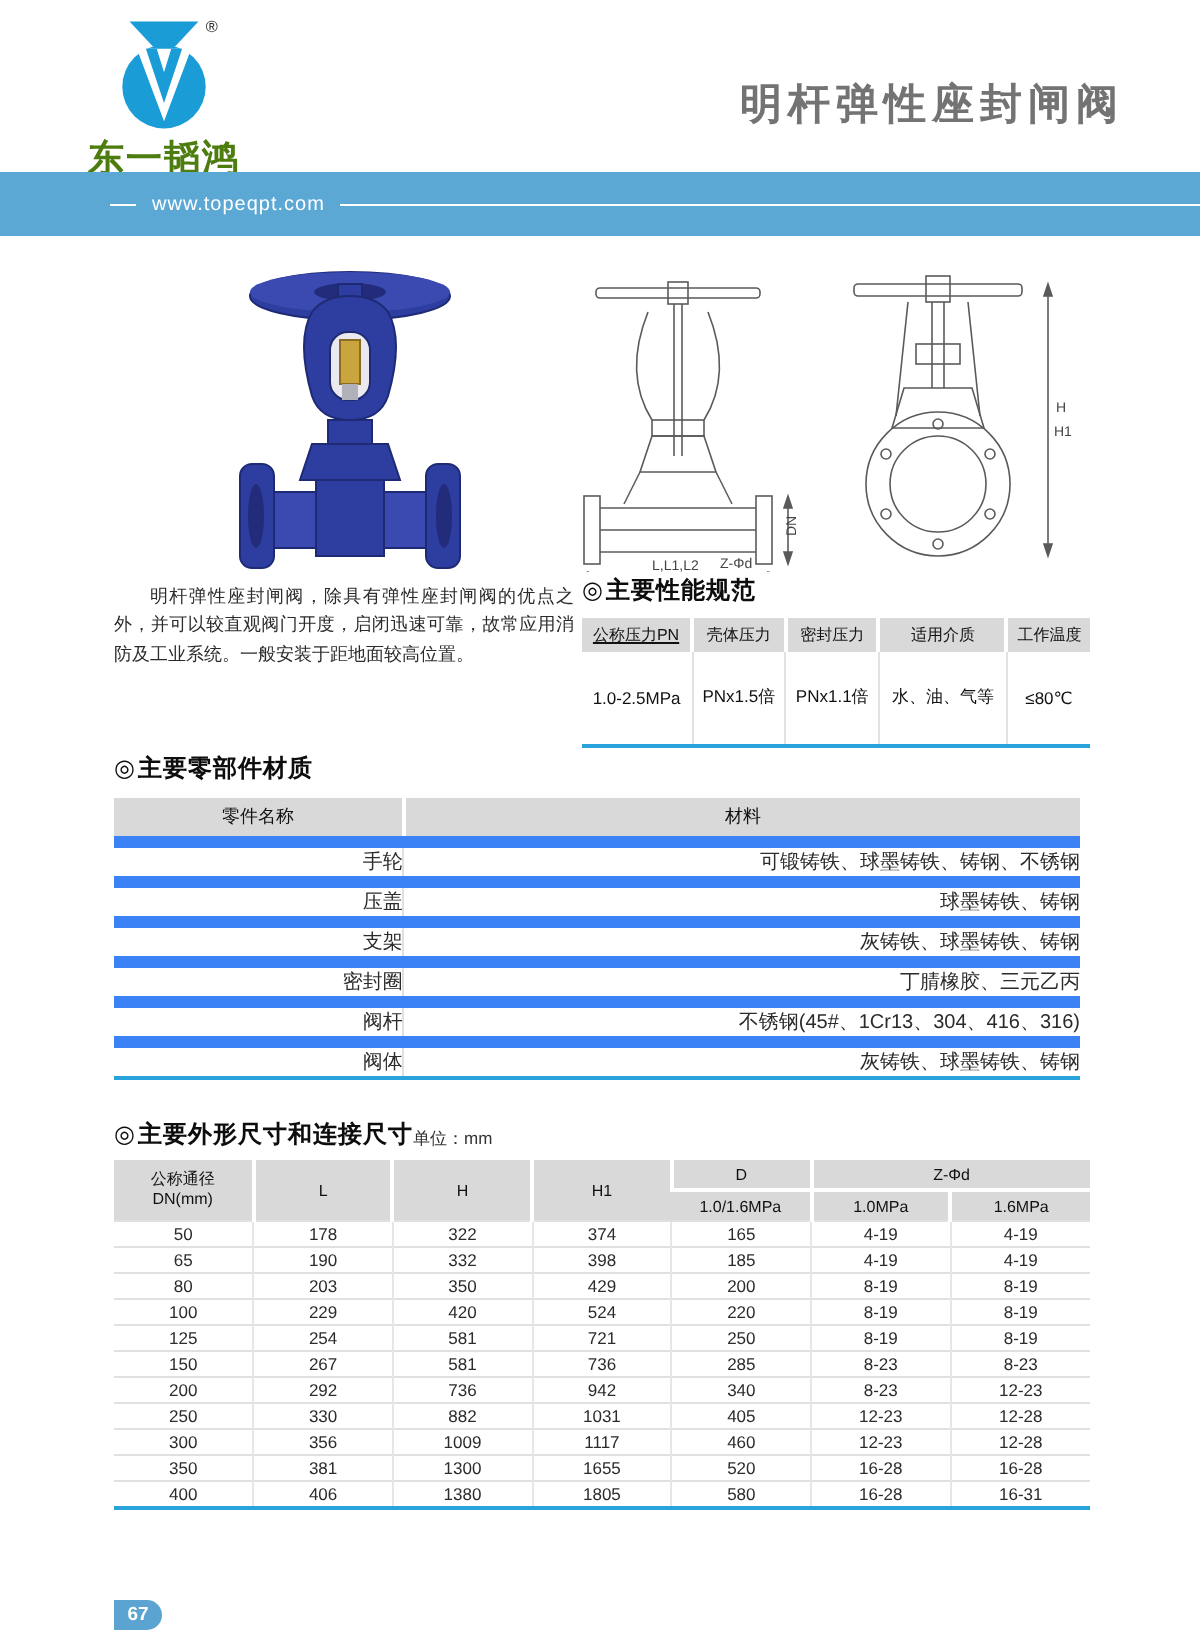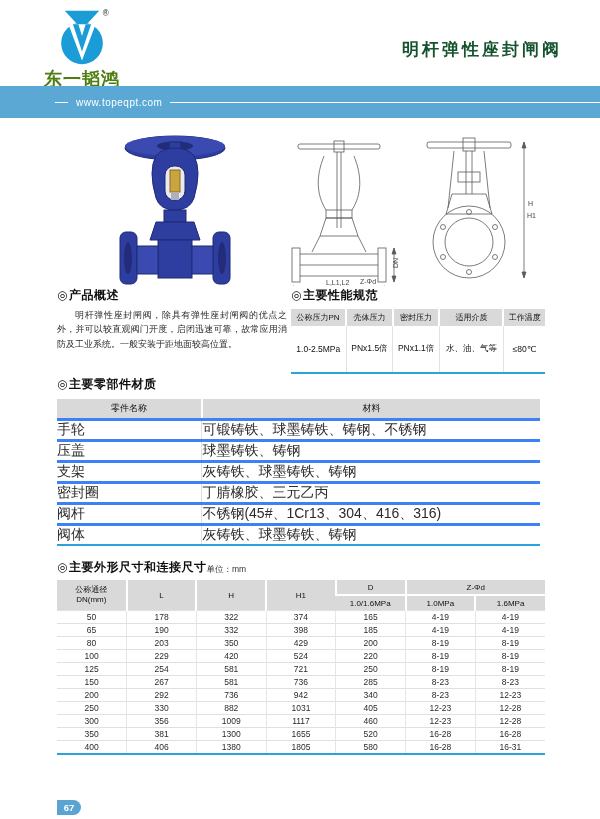--- a/index.html
+++ b/index.html
@@ -4,22 +4,22 @@
 <style>
   html,body{margin:0;padding:0;background:#fff;}
   .page{position:relative;width:600px;height:819px;background:#fff;overflow:hidden;
         font-family:"Liberation Sans","DejaVu Sans",sans-serif;color:#111;}
 
   
   .header{position:absolute;top:0;left:0;width:600px;height:86px;background:#fff;}
   .logo{position:absolute;left:42px;top:8px;width:80px;text-align:center;}
   .logo svg{display:block;margin:0 auto;}
   .logo-text{font-size:18px;font-weight:bold;letter-spacing:1px;color:#4d7c0f;margin-top:1px;}
-  .page-title{position:absolute;right:38px;top:38px;font-size:17px;font-weight:bold;
-              letter-spacing:3px;color:#14532d;}
+  .page-title{position:absolute;right:38px;top:38px;font-size:21px;font-weight:bold;
+              letter-spacing:3px;color:#737373;}
 
   
   .band{position:absolute;top:86px;left:0;width:600px;height:32px;background:#5ba8d5;
         display:flex;align-items:center;}
   .band .dash-l{width:13px;height:1px;background:#fff;margin-left:55px;}
   .band .site{color:#fff;font-size:10px;letter-spacing:.5px;margin:0 8px;white-space:nowrap;}
   .band .dash-r{flex:1;height:1px;background:#fff;}
 
   
   .figures{position:absolute;top:118px;left:0;width:600px;height:170px;}
@@ -36,30 +36,30 @@
   
   .col-overview{position:absolute;left:57px;top:287px;width:230px;}
   .overview-body{margin-top:4px;font-size:9px;line-height:1.6;color:#2b2b2b;
                  text-align:justify;text-indent:2em;}
 
   
   .col-perf{position:absolute;left:291px;top:287px;width:254px;}
   .perf-table{width:100%;border-collapse:collapse;margin-top:5px;border-bottom:2px solid #29a3db;}
   .perf-table th{background:#d9d9d9;font-size:8px;font-weight:normal;height:17px;
                  border-left:2px solid #fff;padding:0 1px;}
-  .perf-table th:first-child{border-left:none;}
+  .perf-table th:first-child{border-left:none;text-decoration:underline;}
   .perf-table td{font-size:8.5px;text-align:center;height:44px;border-left:1px solid #e2e2e2;}
   .perf-table td:first-child{border-left:none;}
 
   
   .sec-materials{position:absolute;left:57px;top:376px;width:483px;}
   .mat-table{width:100%;border-collapse:collapse;margin-top:6px;border-bottom:2px solid #29a3db;}
   .mat-table th{background:#d9d9d9;font-size:9px;font-weight:normal;height:17px;}
   .mat-table th + th{border-left:2px solid #fff;}
-  .mat-table td{font-size:14px;text-align:left;height:14px;border-top:3px solid #3b82f6;
+  .mat-table td{font-size:10px;text-align:right;height:14px;border-top:6px solid #3b82f6;
                 color:#2b2b2b;padding:0;}
   .mat-table td + td{border-left:1px solid #e0e0e0;}
   .mat-table col.c1{width:30%;} .mat-table col.c2{width:70%;}
 
   
   .sec-dims{position:absolute;left:57px;top:559px;width:488px;}
   .dims-head{display:flex;justify-content:flex-start;align-items:flex-end;}
   .unit-note{font-size:8.5px;color:#333;}
   .dim-table{width:100%;border-collapse:collapse;margin-top:4px;table-layout:fixed;
              border-bottom:2px solid #29a3db;}
@@ -174,21 +174,20 @@
         <line x1="122" y1="10" x2="122" y2="146"></line>
         <polygon points="122,10 120,16 124,16" fill="#5a5a5a"></polygon>
         <polygon points="122,146 120,140 124,140" fill="#5a5a5a"></polygon>
       </g>
       <text class="tech-label" x="126" y="74">H</text>
       <text class="tech-label" x="125" y="86">H1</text>
     </svg>
   </div>
 
   <div class="col-overview">
-    <div class="sec-h"><span class="bullet">◎</span><span>产品概述</span></div>
     <div class="overview-body">明杆弹性座封闸阀，除具有弹性座封闸阀的优点之外，并可以较直观阀门开度，启闭迅速可靠，故常应用消防及工业系统。一般安装于距地面较高位置。</div>
   </div>
 
   <div class="col-perf">
     <div class="sec-h"><span class="bullet">◎</span><span>主要性能规范</span></div>
     <table class="perf-table">
       <thead>
         <tr>
           <th>公称压力PN</th>
           <th>壳体压力</th>

